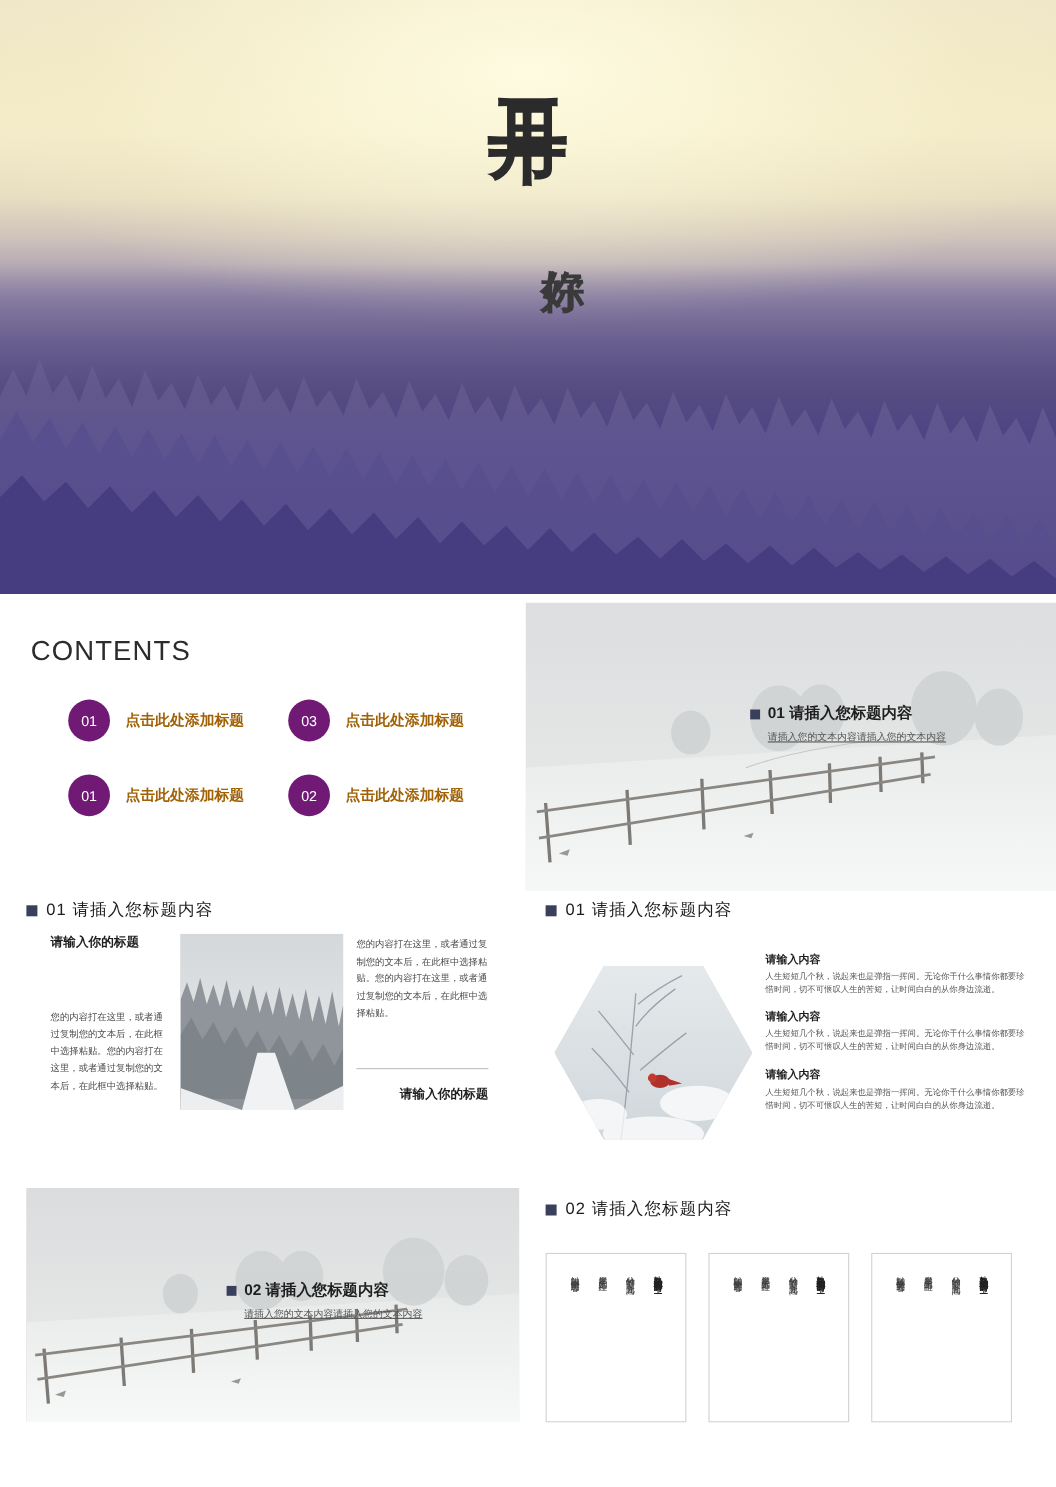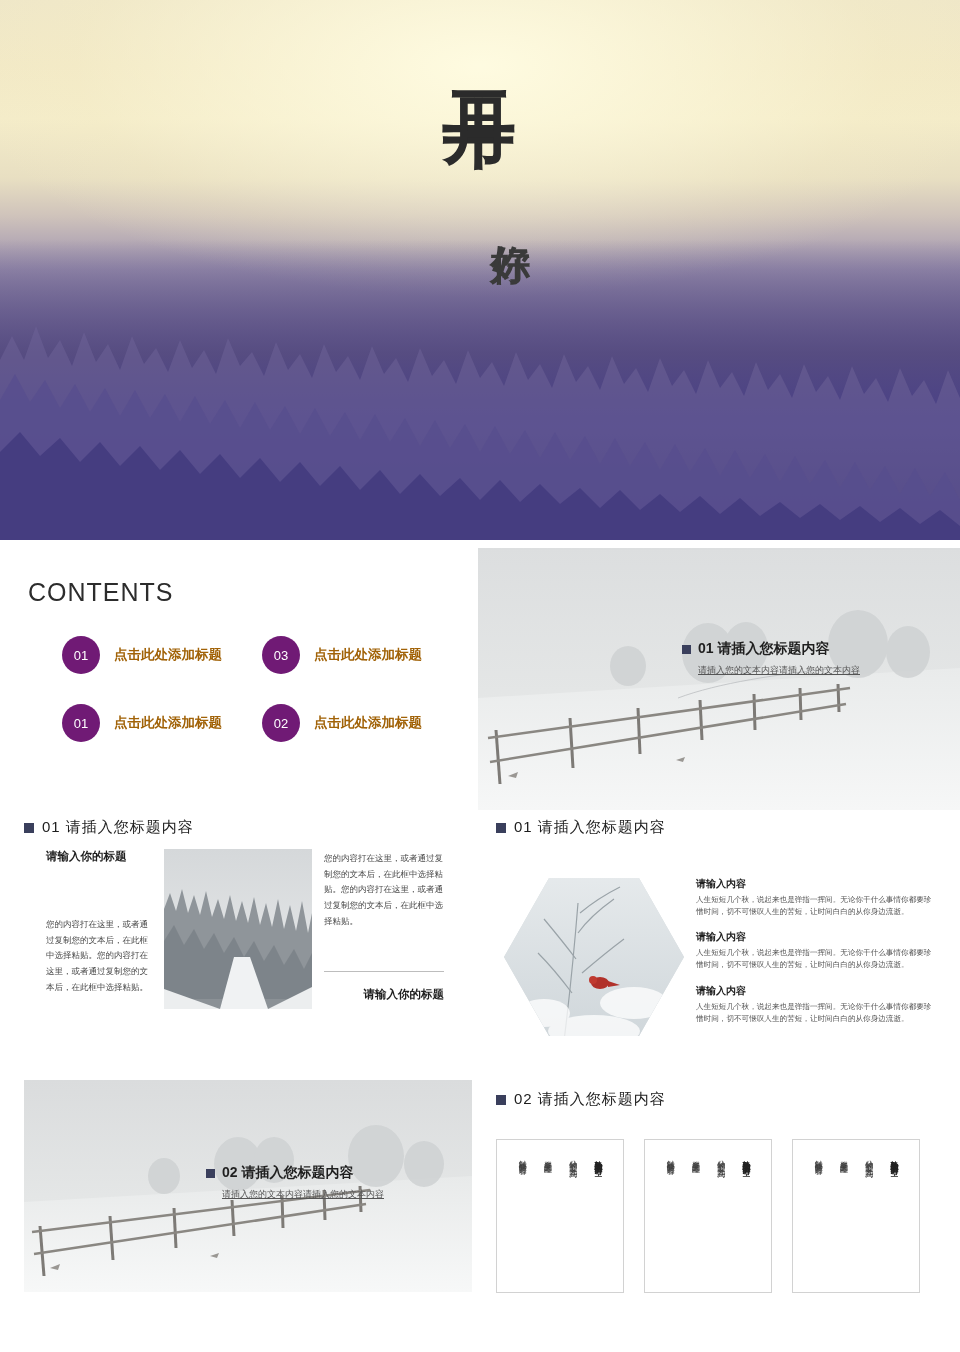--- a/index.html
+++ b/index.html
@@ -88,21 +88,21 @@
   .s3-rule{position:absolute;left:300px;top:122px;width:120px;border-top:1px solid #bdbdbd;}
   .s3-righttitle{position:absolute;left:300px;top:138px;width:120px;text-align:right;font-size:11.5px;font-weight:bold;color:#1f1f1f;}
 
   .s4-body{position:relative;margin-top:28px;height:190px;}
   .hexwrap{position:absolute;left:8px;top:8px;width:180px;height:168px;}
   .hex{width:180px;height:168px;overflow:hidden;background:#d7dde0;
     -webkit-clip-path:polygon(25% 3%,75% 3%,100% 50%,75% 97%,25% 97%,0% 50%);
     clip-path:polygon(25% 3%,75% 3%,100% 50%,75% 97%,25% 97%,0% 50%);
     position:relative;}
   .s4-list{position:absolute;left:200px;top:0;width:240px;}
-  .s4-item{margin-bottom:11px;margin-top:12px;}
+  .s4-item{margin-bottom:11px;}
   .s4-item h4{margin:0 0 3px 0;font-size:10px;color:#1f1f1f;font-weight:bold;}
   .s4-item p{margin:0;font-size:7.6px;line-height:1.6;color:#555;}
 
   
   .s5{position:absolute;left:24px;top:1080px;width:448px;height:212px;background:#d9dbdc;overflow:hidden;}
   .s5-cap{position:absolute;right:16px;top:84px;width:250px;}
 
   
   .s6{position:absolute;left:496px;top:1090px;width:444px;}
   .cards{position:relative;margin-top:30px;display:flex;gap:20px;}

